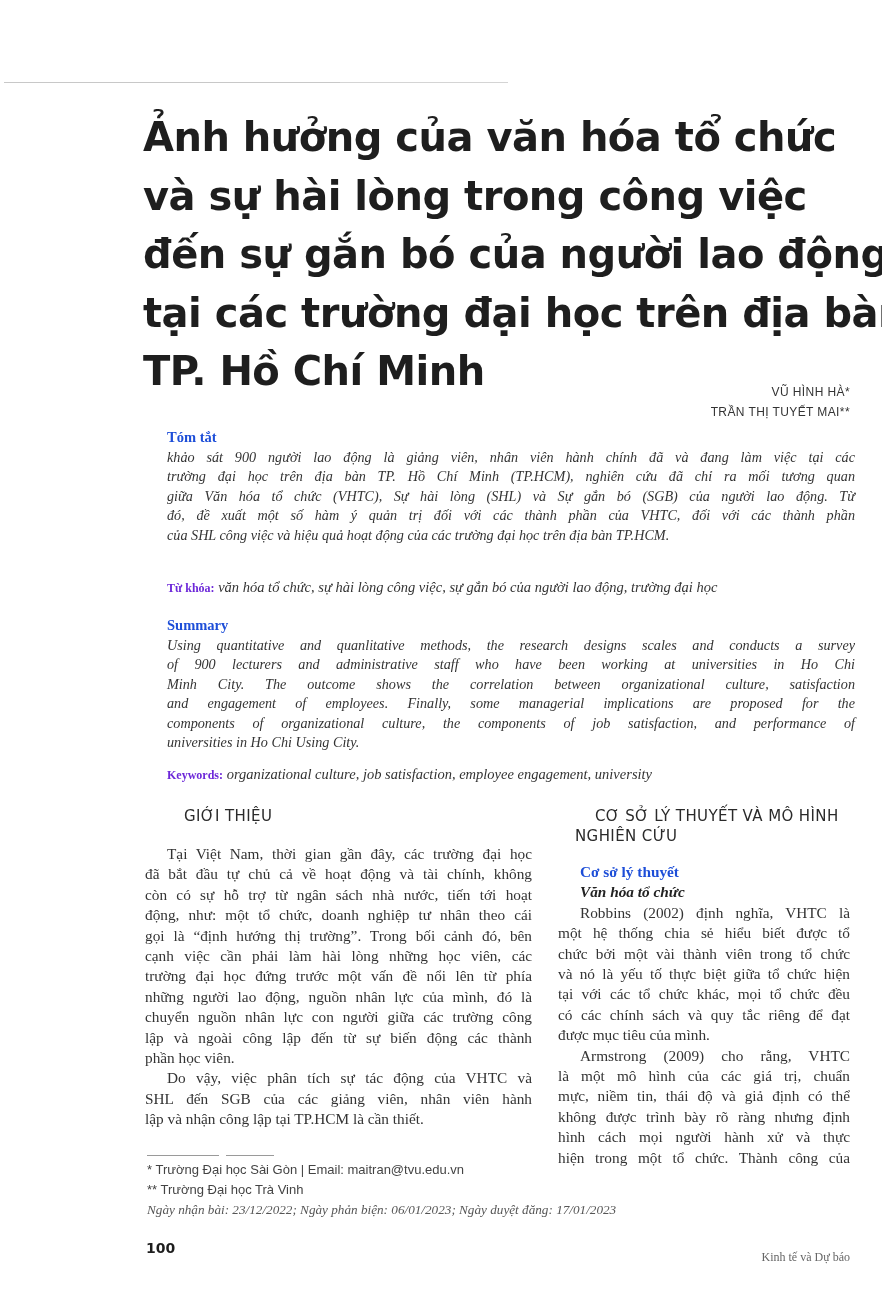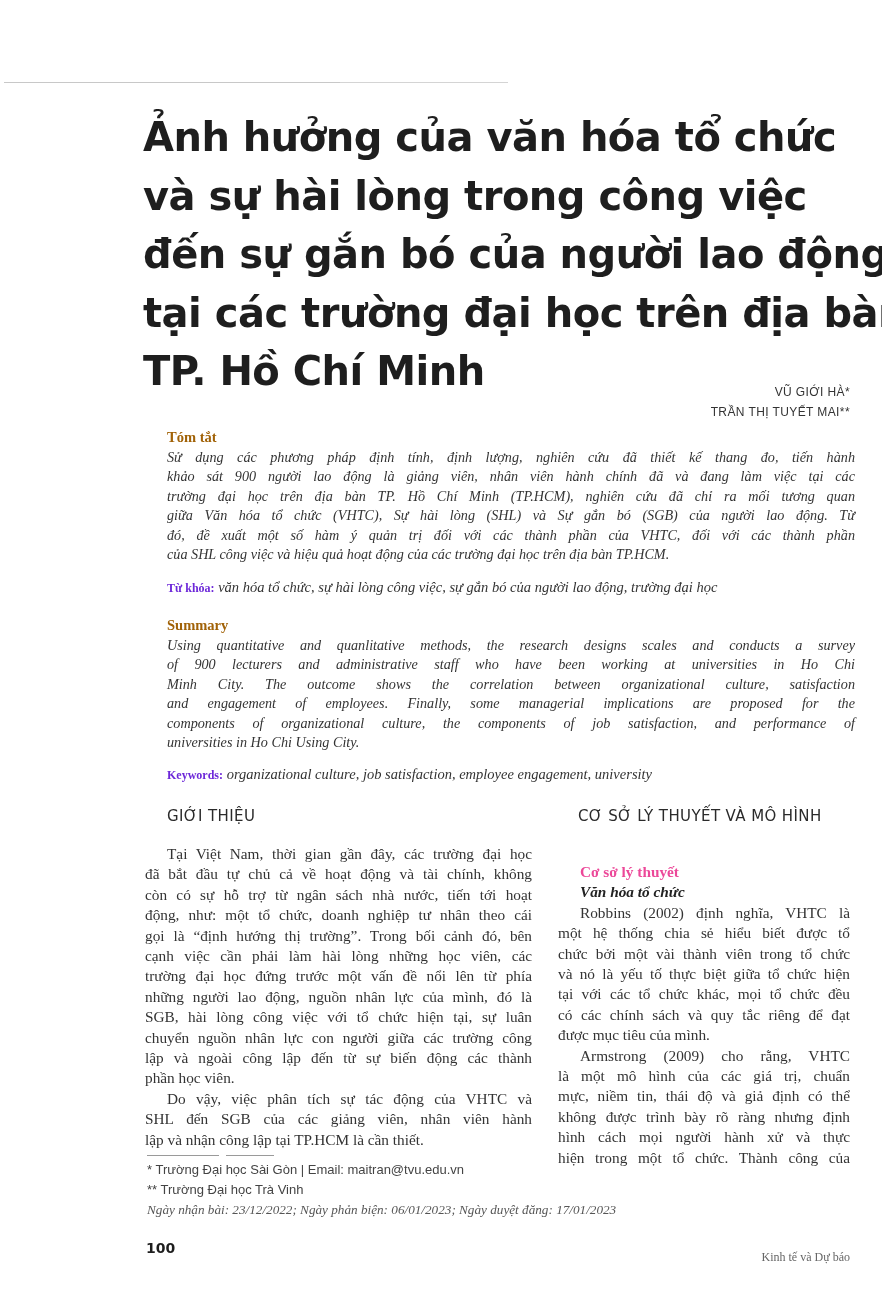--- a/index.html
+++ b/index.html
@@ -26,38 +26,38 @@
     .authors {
       position: absolute; right: 32px; top: 382px; text-align: right;
       font-family: "Liberation Sans", sans-serif; font-size: 12px;
       line-height: 20px; color: #333; letter-spacing: 0.4px;
     }
     .authors div { white-space: nowrap; }
     .abs {
       position: absolute; left: 167px; width: 688px;
       font-size: 14.2px; line-height: 19.5px; color: #333;
     }
-    .abs .head { font-weight: bold; font-style: normal; font-size: 14.5px; color: #a16207; }
+    .abs .head { font-weight: bold; font-style: normal; font-size: 14.5px; color: #1d4ed8; }
     .abs .body { font-style: italic; text-align: justify; }
     .abs .body .ln { display: block; text-align: justify; text-align-last: justify; white-space: nowrap; }
     .abs .body .ln.last { text-align-last: left; }
     .kw { position: absolute; left: 167px; width: 690px; font-size: 14.5px; color: #333; white-space: nowrap; }
     .kw b { font-style: normal; font-size: 12px; color: #6d28d9; }
     .kw i { font-style: italic; }
     .sec-title {
       position: absolute; font-family: "DejaVu Sans", sans-serif;
-      font-size: 15px; line-height: 20px; color: #2a2a2a; letter-spacing: 0.4px;
+      font-size: 15px; line-height: 20px; color: #2a2a2a; letter-spacing: 0.4px; margin-left: 17px;
     }
     .col {
       position: absolute; font-size: 15.3px; line-height: 20.4px; color: #333;
     }
     .col .ln { display: block; white-space: nowrap; text-align: justify; text-align-last: justify; }
     .col .ln.last { text-align-last: left; }
     .col .ln.indent { padding-left: 22px; }
-    .col .sub-bold { font-weight: bold; color: #ec4899; }
+    .col .sub-bold { font-weight: bold; color: #1d4ed8; }
     .col .sub-italic { font-weight: bold; font-style: italic; color: #222; }
     .fn-rule { position: absolute; top: 1155px; height: 1px; background: #9a9a9a; }
     .footnotes {
       position: absolute; left: 147px; top: 1160px; width: 560px;
       font-family: "Liberation Sans", sans-serif; font-size: 13px; line-height: 20px; color: #444;
     }
     .footnotes .dates { font-family: "Liberation Serif", serif; font-style: italic; font-size: 13.2px; color: #555; }
     .page-num {
       position: absolute; left: 146px; top: 1240px;
       font-family: "DejaVu Sans", sans-serif; font-weight: bold; font-size: 14px; color: #1e1e1e;
@@ -75,28 +75,27 @@
 
 <h1 class="title">
   <span class="line">Ảnh hưởng của văn hóa tổ chức</span>
   <span class="line">và sự hài lòng trong công việc</span>
   <span class="line">đến sự gắn bó của người lao động</span>
   <span class="line">tại các trường đại học trên địa bàn</span>
   <span class="line">TP. Hồ Chí Minh</span>
 </h1>
 
 <div class="authors">
-  <div>VŨ GIỚI HÀ*</div>
+  <div>VŨ HÌNH HÀ*</div>
   <div>TRẦN THỊ TUYẾT MAI**</div>
 </div>
 
 <div class="abs" style="top:428px;">
   <div class="head">Tóm tắt</div>
   <div class="body">
-    <span class="ln">Sử dụng các phương pháp định tính, định lượng, nghiên cứu đã thiết kế thang đo, tiến hành</span>
     <span class="ln">khảo sát 900 người lao động là giảng viên, nhân viên hành chính đã và đang làm việc tại các</span>
     <span class="ln">trường đại học trên địa bàn TP. Hồ Chí Minh (TP.HCM), nghiên cứu đã chỉ ra mối tương quan</span>
     <span class="ln">giữa Văn hóa tổ chức (VHTC), Sự hài lòng (SHL) và Sự gắn bó (SGB) của người lao động. Từ</span>
     <span class="ln">đó, đề xuất một số hàm ý quản trị đối với các thành phần của VHTC, đối với các thành phần</span>
     <span class="ln last">của SHL công việc và hiệu quả hoạt động của các trường đại học trên địa bàn TP.HCM.</span>
   </div>
 </div>
 
 <div class="kw" style="top:579px;">
   <b>Từ khóa:</b>
@@ -124,31 +123,31 @@
 
 <div class="col" style="left:145px; top:844px; width:387px;">
   <span class="ln indent">Tại Việt Nam, thời gian gần đây, các trường đại học</span>
   <span class="ln">đã bắt đầu tự chủ cả về hoạt động và tài chính, không</span>
   <span class="ln">còn có sự hỗ trợ từ ngân sách nhà nước, tiến tới hoạt</span>
   <span class="ln">động, như: một tổ chức, doanh nghiệp tư nhân theo cái</span>
   <span class="ln">gọi là “định hướng thị trường”. Trong bối cảnh đó, bên</span>
   <span class="ln">cạnh việc cần phải làm hài lòng những học viên, các</span>
   <span class="ln">trường đại học đứng trước một vấn đề nổi lên từ phía</span>
   <span class="ln">những người lao động, nguồn nhân lực của mình, đó là</span>
-  <span class="ln">SGB, hài lòng công việc với tổ chức hiện tại, sự luân</span>
   <span class="ln">chuyển nguồn nhân lực con người giữa các trường công</span>
   <span class="ln">lập và ngoài công lập đến từ sự biến động các thành</span>
   <span class="ln last">phần học viên.</span>
   <span class="ln indent">Do vậy, việc phân tích sự tác động của VHTC và</span>
   <span class="ln">SHL đến SGB của các giảng viên, nhân viên hành</span>
   <span class="ln last">lập và nhận công lập tại TP.HCM là cần thiết.</span>
 </div>
 
 <div class="sec-title" style="left:578px; top:806px; width:275px;">
   <div style="white-space:nowrap;">CƠ SỞ LÝ THUYẾT VÀ MÔ HÌNH</div>
+  <div style="margin-left:-20px;">NGHIÊN CỨU</div>
 </div>
 
 <div class="col" style="left:558px; top:862px; width:292px;">
   <span class="ln last indent sub-bold">Cơ sở lý thuyết</span>
   <span class="ln last indent sub-italic">Văn hóa tổ chức</span>
   <span class="ln indent">Robbins (2002) định nghĩa, VHTC là</span>
   <span class="ln">một hệ thống chia sẻ hiểu biết được tổ</span>
   <span class="ln">chức bởi một vài thành viên trong tổ chức</span>
   <span class="ln">và nó là yếu tố thực biệt giữa tổ chức hiện</span>
   <span class="ln">tại với các tổ chức khác, mọi tổ chức đều</span>

